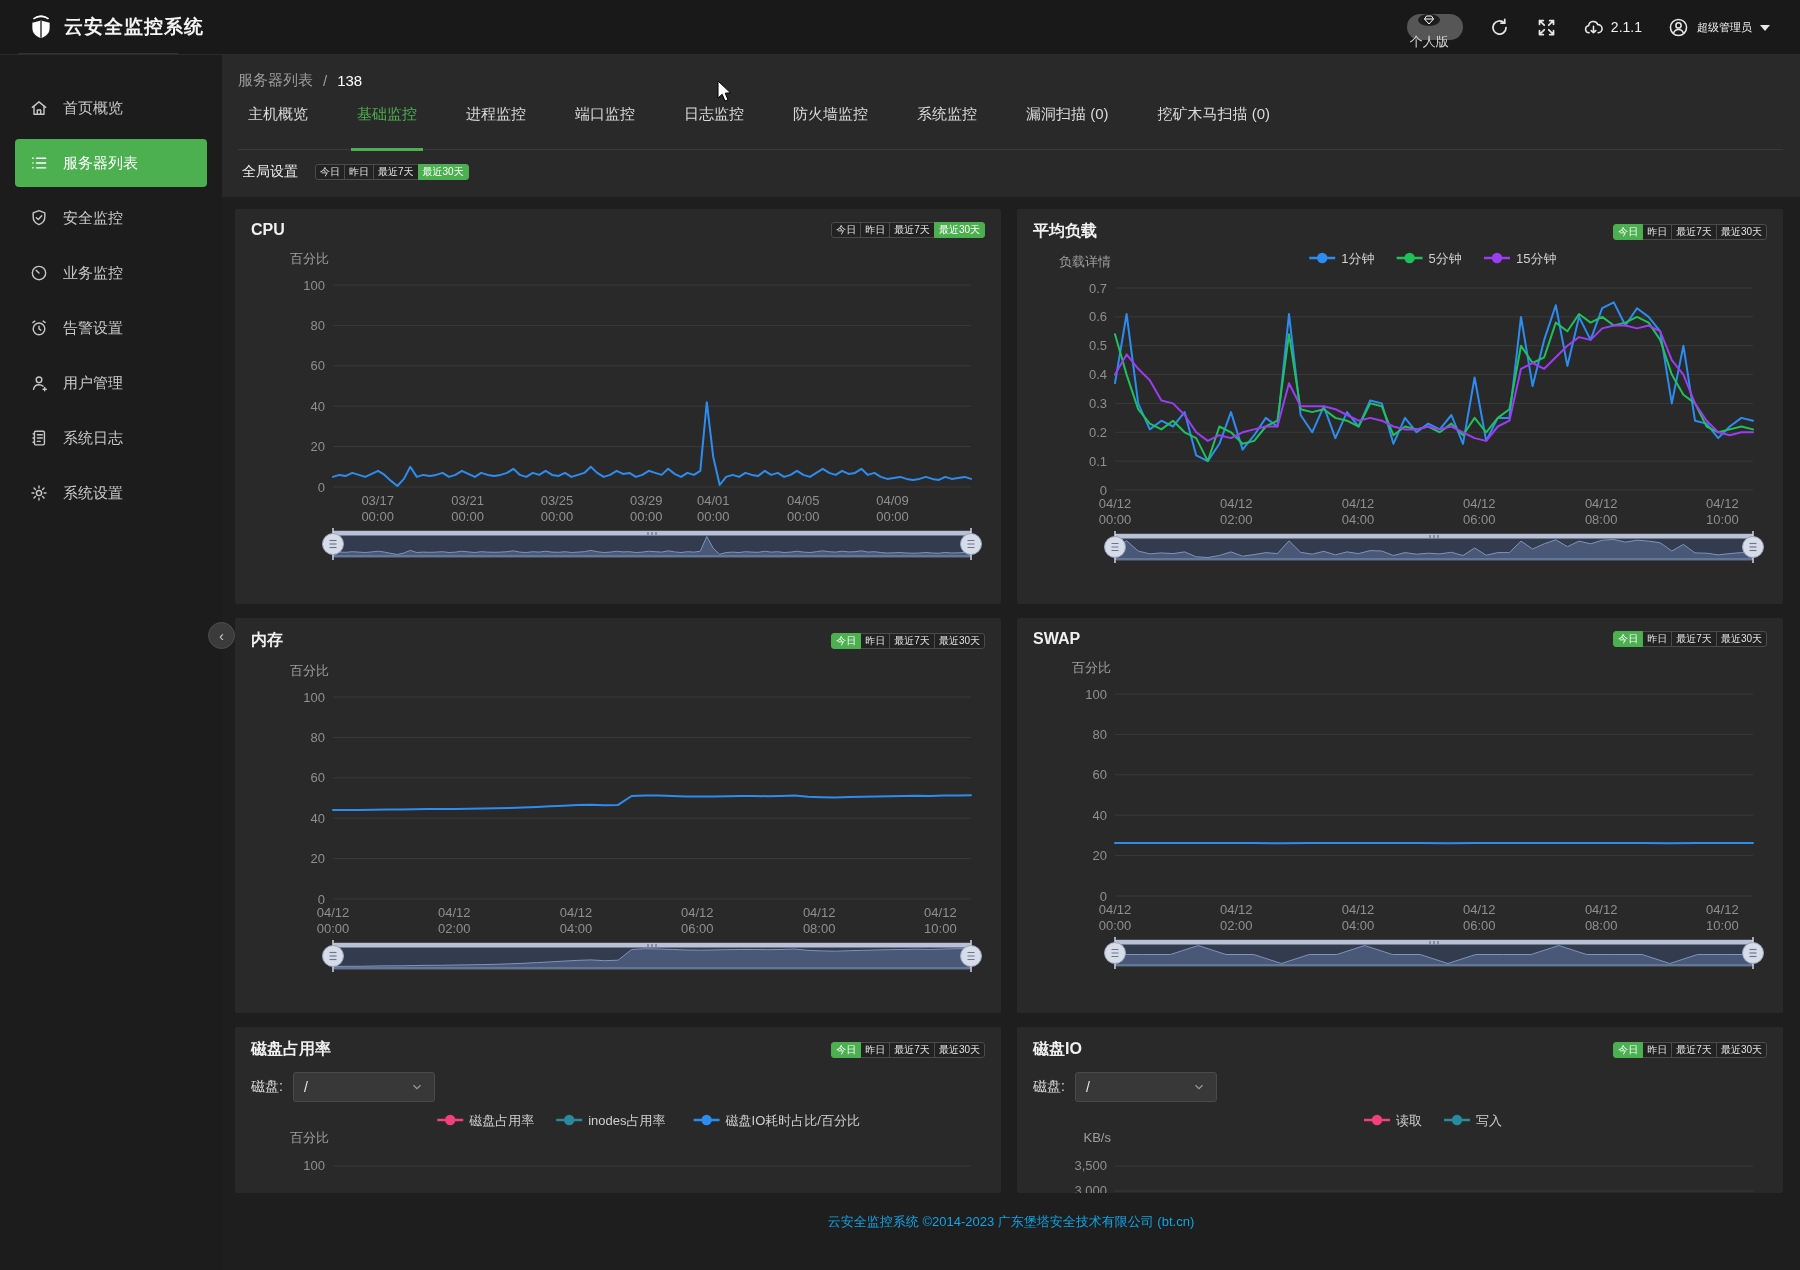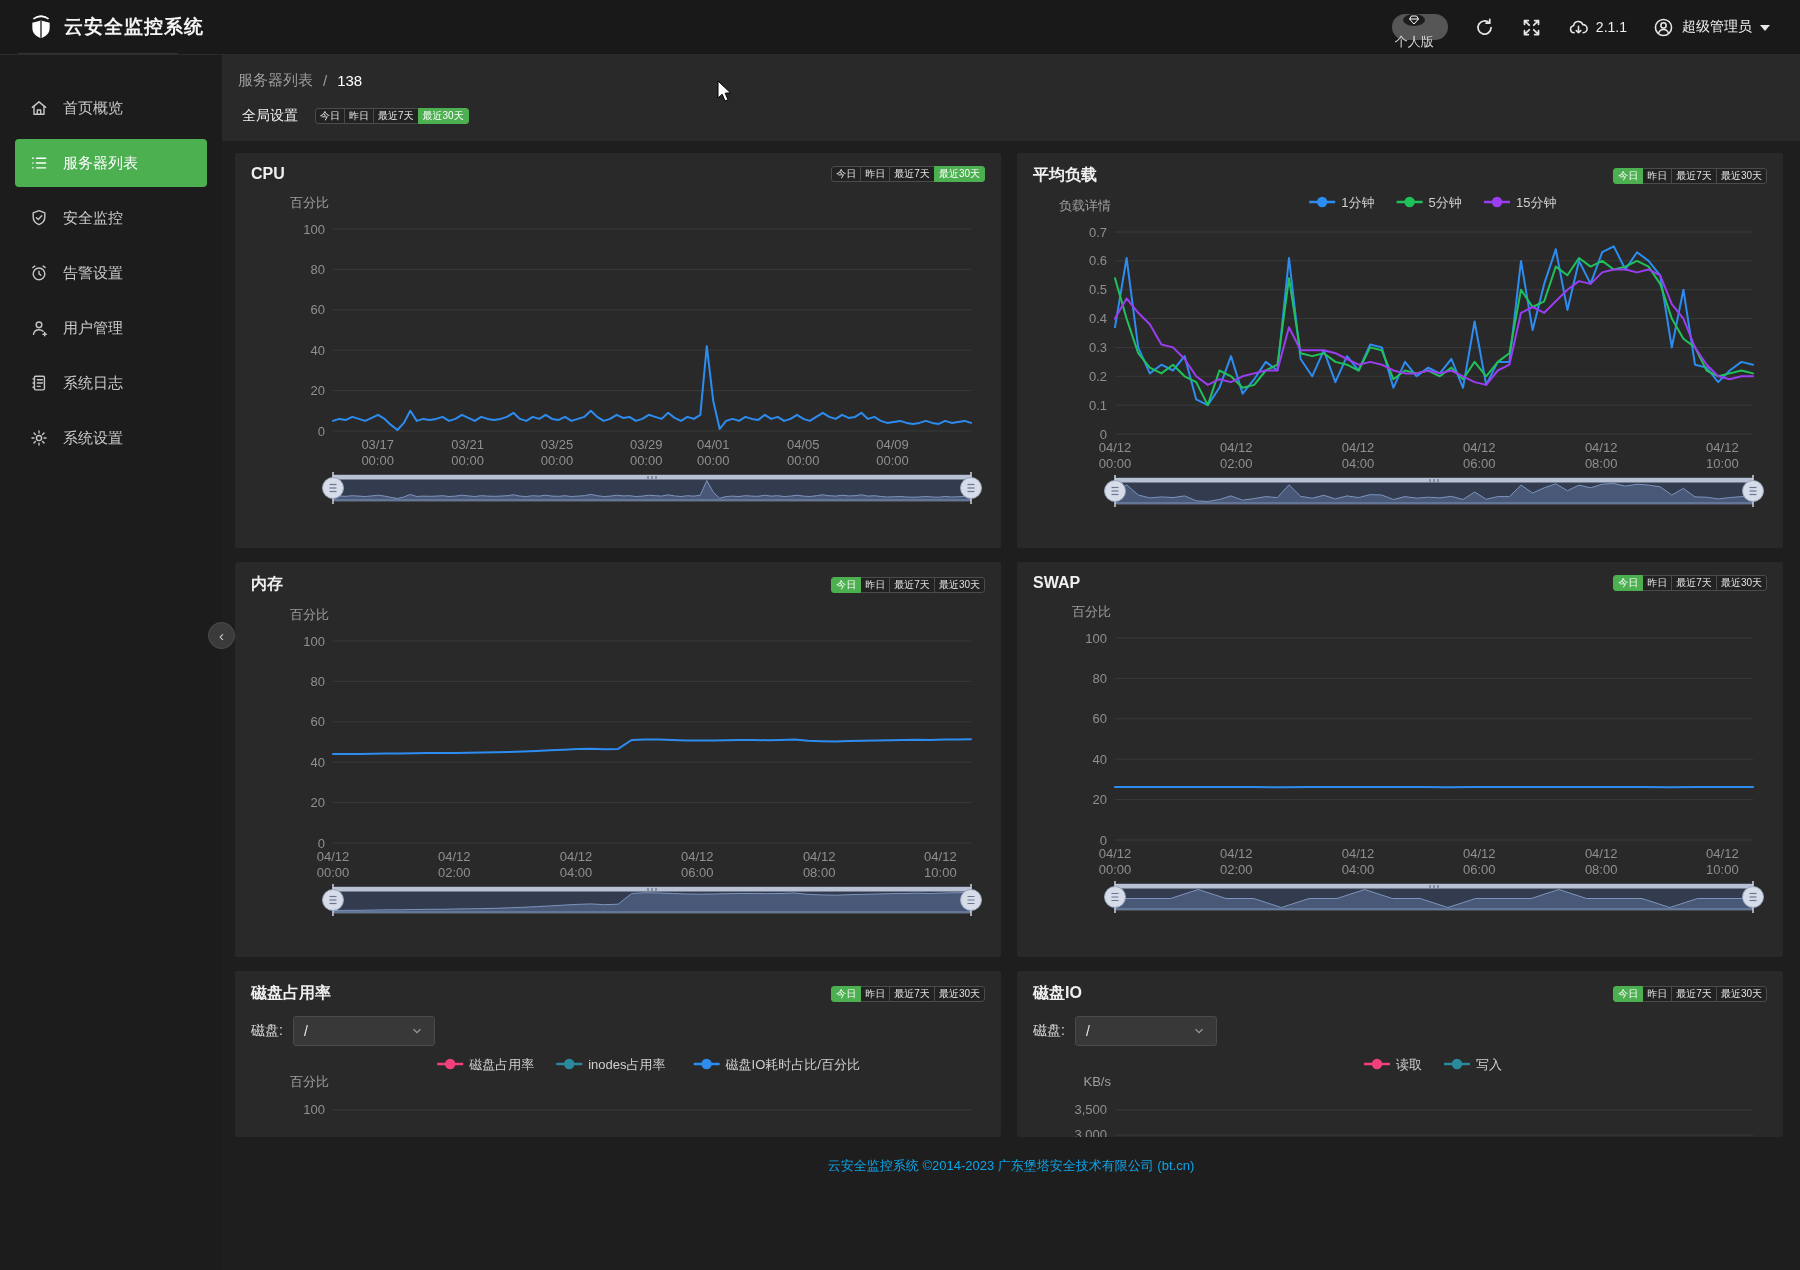--- a/index.html
+++ b/index.html
@@ -26,21 +26,21 @@
     display:flex; align-items:center; gap:7px; height:26px; border-radius:13px;
     background:#565656; padding:0 14px 0 3px; cursor:pointer;flex-direction:column;
   }
   .plan-badge .gem { width:22px; height:22px; border-radius:50%; background:#1d1d1d;
     display:flex; align-items:center; justify-content:center; }
   .plan-badge .badge-text { font-size:13px; color:#d6d6d6; }
   .h-icon { width:21px; height:21px; color:#e6e6e6; cursor:pointer; }
   .ver-group { display:flex; align-items:center; gap:7px; cursor:pointer; }
   .ver-text { font-size:14px; color:#f0f0f0; }
   .user-group { display:flex; align-items:center; gap:8px; cursor:pointer; }
-  .user-name { font-size:14px; color:#f0f0f0; }
+  .user-name { font-size:11px; color:#f0f0f0; }
   .caret { width:0; height:0; border-left:5px solid transparent; border-right:5px solid transparent;
     border-top:6px solid #e8e8e8; margin-top:2px; }
 
   
   .sidebar {
     position:absolute; left:0; top:51px; bottom:0; width:222px;
     background:#1c1c1c; padding-top:26px; z-index:5;
   }
   .side-item {
     display:flex; align-items:center; gap:14px; height:48px;
@@ -196,20 +196,29 @@
           <svg viewBox="0 0 24 24" fill="none" stroke="currentColor" stroke-width="1.7" stroke-linecap="round" stroke-linejoin="round">
             <path d="M12 3.2 19 5.8v4.8c0 4.9-2.9 7.9-7 9.4-4.1-1.5-7-4.5-7-9.4V5.8z"></path>
             <path d="M8.8 11.6l2.3 2.3 4.2-4.6"></path>
           </svg>
         </span>
         <span>安全监控</span>
       </div>
       <div class="side-item">
         <span class="s-icon">
           <svg viewBox="0 0 24 24" fill="none" stroke="currentColor" stroke-width="1.7" stroke-linecap="round" stroke-linejoin="round">
+            <circle cx="12" cy="12" r="8"></circle>
+            <path d="M12 12 8.6 8.6"></path>
+          </svg>
+        </span>
+        <span>业务监控</span>
+      </div>
+      <div class="side-item">
+        <span class="s-icon">
+          <svg viewBox="0 0 24 24" fill="none" stroke="currentColor" stroke-width="1.7" stroke-linecap="round" stroke-linejoin="round">
             <circle cx="12" cy="13" r="7"></circle>
             <path d="M12 9.8V13l2.2 1.6"></path>
             <path d="M4.6 5.4 7 3.7M19.4 5.4 17 3.7"></path>
           </svg>
         </span>
         <span>告警设置</span>
       </div>
       <div class="side-item">
         <span class="s-icon">
           <svg viewBox="0 0 24 24" fill="none" stroke="currentColor" stroke-width="1.7" stroke-linecap="round" stroke-linejoin="round">
@@ -243,20 +252,31 @@
 </aside>
 <div class="collapse-btn">‹</div>
 
 <main class="main">
   <div class="top-panel">
     <div class="breadcrumb">
       <span>服务器列表</span>
       <span>/</span>
       <span class="current">138</span>
     </div>
+    <div class="tabs" id="tabs">
+        <div class="tab">主机概览</div>
+        <div class="tab active">基础监控</div>
+        <div class="tab">进程监控</div>
+        <div class="tab">端口监控</div>
+        <div class="tab">日志监控</div>
+        <div class="tab">防火墙监控</div>
+        <div class="tab">系统监控</div>
+        <div class="tab">漏洞扫描 (0)</div>
+        <div class="tab">挖矿木马扫描 (0)</div>
+      </div>
     <div class="global-row">
       <span>全局设置</span>
       <div class="btn-group" id="global-ranges">
           <button class="range-btn">今日</button>
           <button class="range-btn">昨日</button>
           <button class="range-btn">最近7天</button>
           <button class="range-btn active">最近30天</button>
         </div>
     </div>
   </div>

